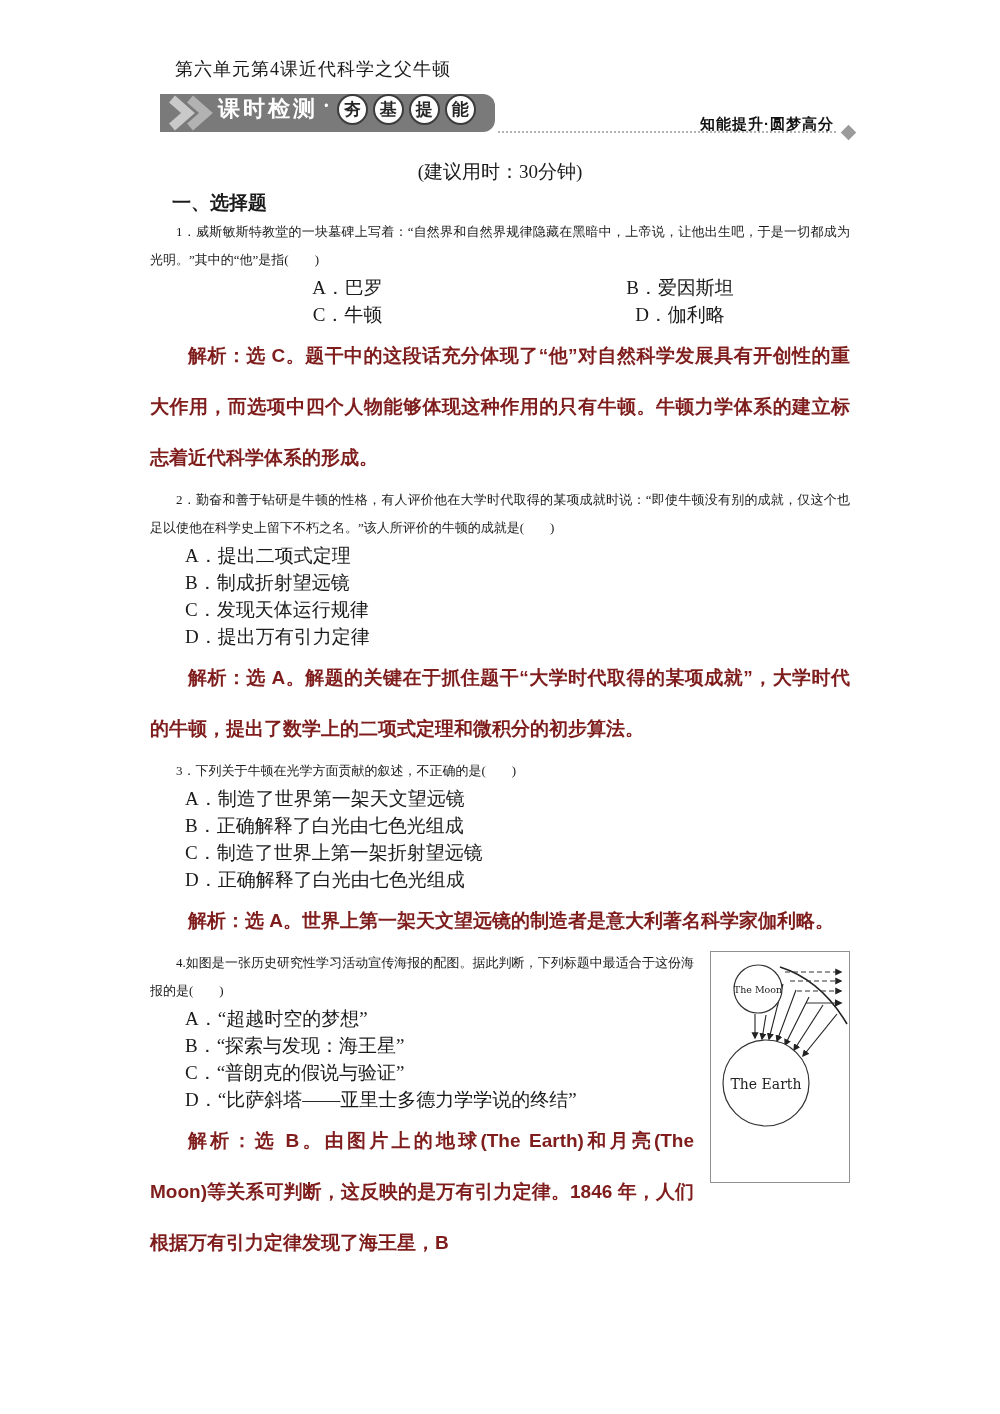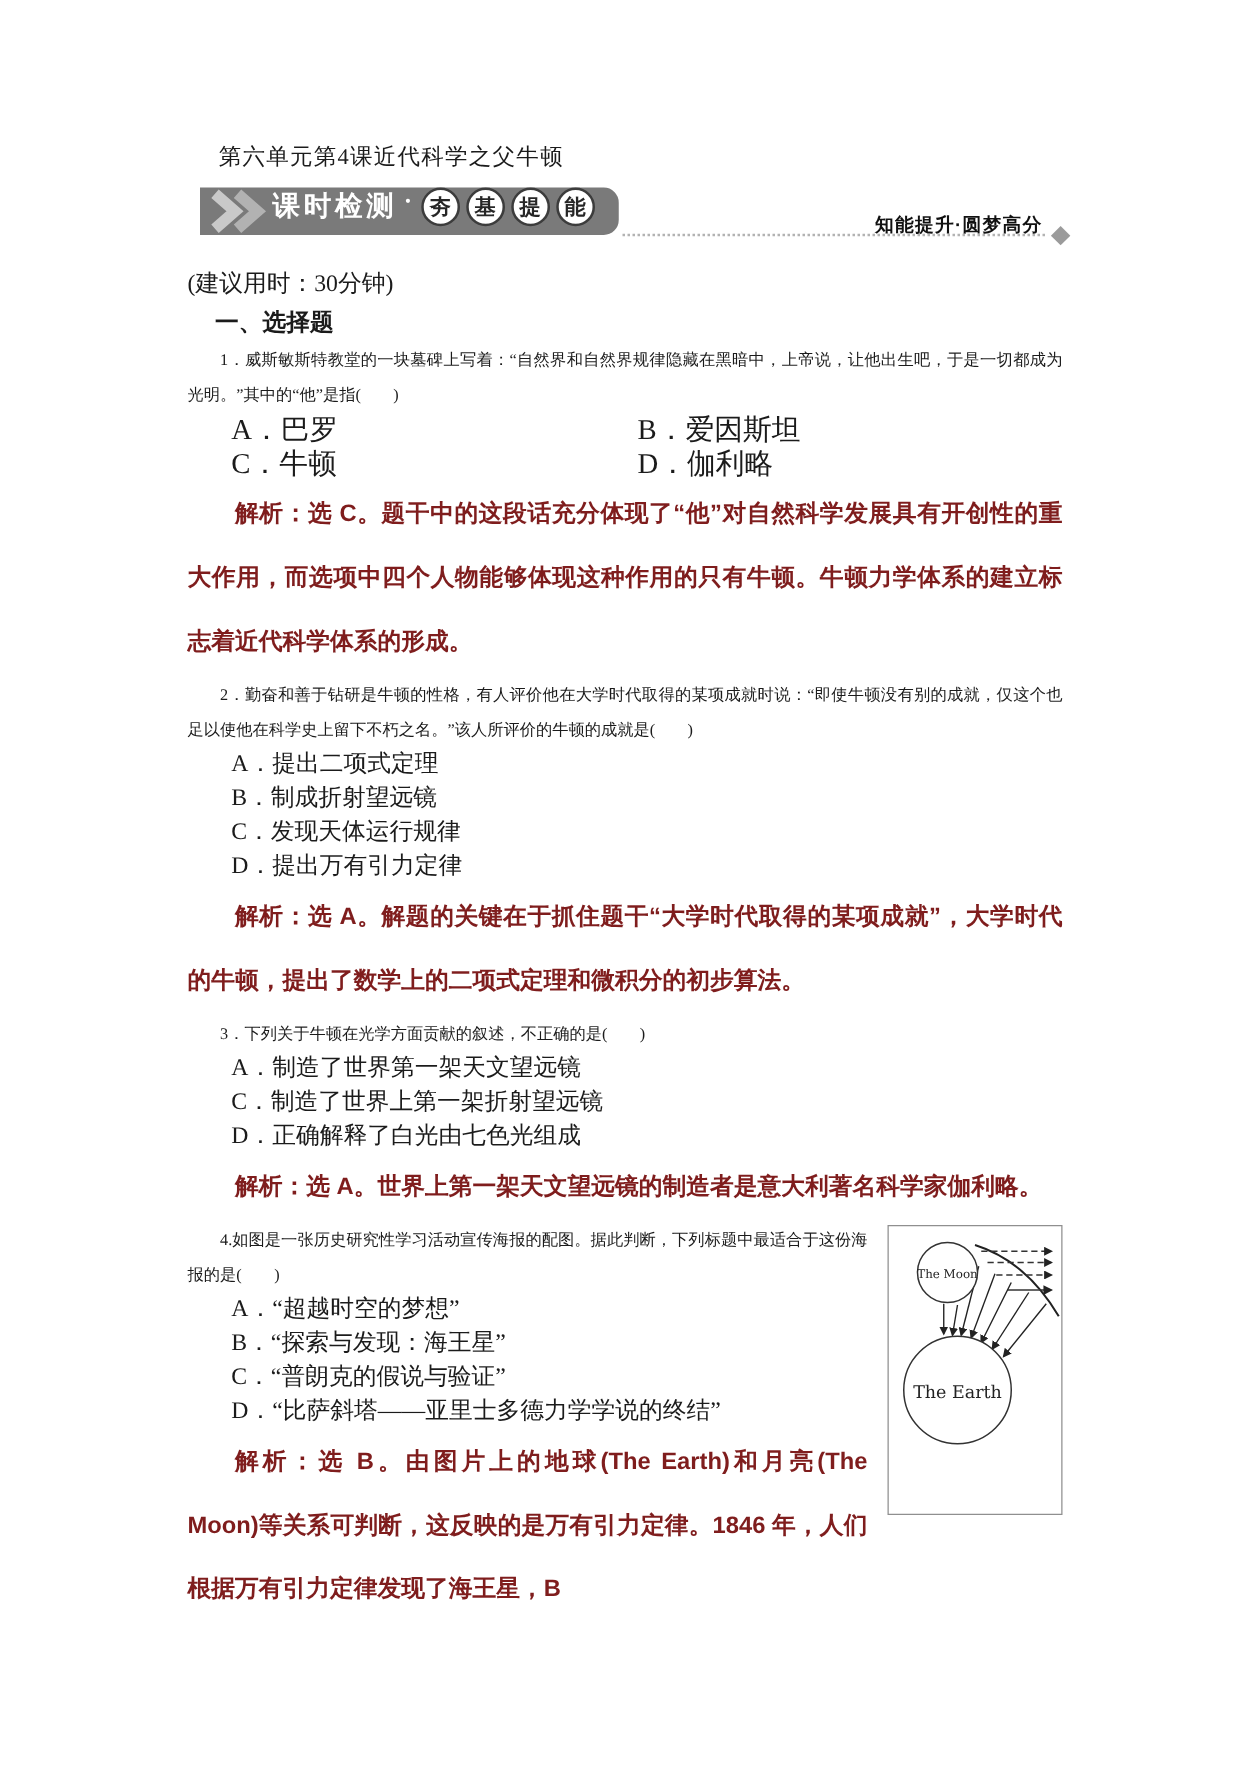--- a/index.html
+++ b/index.html
@@ -1,19 +1,19 @@
 <!DOCTYPE html>
 <html><head>
 <meta charset="utf-8">
 <style>
   html,body { margin:0; padding:0; background:#ffffff; }
   body { width:1000px; height:1414px; font-family:"Liberation Serif","DejaVu Serif",serif; }
   .page {
     position:relative; width:1000px; height:1414px; box-sizing:border-box;
-    padding:112px 150px 0 150px; color:#1b1b1b; overflow:hidden;border-radius:24px;
+    padding:56px 150px 0 150px; color:#1b1b1b; overflow:hidden;border-radius:24px;
   }
   
   .doc-header { margin-left:25px; font-size:18px; line-height:26px; letter-spacing:1px; }
 
   
   .banner { position:relative; height:42px; margin-top:12px; }
   .banner-bar {
     position:absolute; left:10px; top:0; height:38px; width:335px;
     background:#7a7a7a; border-radius:0 12px 12px 0;
     display:flex; align-items:flex-start; padding-left:4px; box-sizing:border-box;
@@ -38,32 +38,32 @@
     position:absolute; right:16px; bottom:2px;
     font-family:"Liberation Sans","DejaVu Sans",sans-serif;
     font-weight:bold; font-size:15px; color:#111; letter-spacing:1px;
   }
   .diamond {
     position:absolute; right:-4px; bottom:-2px; width:11px; height:11px;
     background:#9b9b9b; transform:rotate(45deg);
   }
 
   
-  .time-hint { margin-top:22px; font-size:19px; line-height:27px; }
+  .time-hint { margin-top:22px; text-align:center; font-size:19px; line-height:27px; }
   .section-title {
     margin-top:5px; font-family:"Liberation Sans","DejaVu Sans",sans-serif;
     font-weight:bold; font-size:19px; line-height:25px;margin-left:22px;
   }
   .stem {
     margin:3px 0 0 0; font-size:13px; line-height:28px;
     text-indent:2em; text-align:justify;
   }
   .options-grid {
     display:grid; grid-template-columns:325px auto; padding-left:35px;
-    font-size:23px; line-height:27px;
+    font-size:19px; line-height:27px;text-align:center;
   }
   .options-list { padding-left:35px; font-size:19px; line-height:27px; }
   .analysis {
     margin:2px 0 0 0; font-family:"Liberation Sans","DejaVu Sans",sans-serif;
     font-weight:bold; font-size:19px; line-height:51px;
     text-indent:2em; text-align:justify; color:#7f1d1d;
   }
   
   .q4block::after { content:""; display:block; clear:both; }
   .figure-box {
@@ -121,20 +121,21 @@
       <div>C．发现天体运行规律</div>
       <div>D．提出万有引力定律</div>
     </div>
     <p class="analysis">解析：选 A。解题的关键在于抓住题干“大学时代取得的某项成就”，大学时代的牛顿，提出了数学上的二项式定理和微积分的初步算法。</p>
   </div>
 
   <div>
     <p class="stem">3．下列关于牛顿在光学方面贡献的叙述，不正确的是(　　)</p>
     <div class="options-list">
       <div>A．制造了世界第一架天文望远镜</div>
+      <div>B．正确解释了白光由七色光组成</div>
       <div>C．制造了世界上第一架折射望远镜</div>
       <div>D．正确解释了白光由七色光组成</div>
     </div>
     <p class="analysis">解析：选 A。世界上第一架天文望远镜的制造者是意大利著名科学家伽利略。</p>
   </div>
 
   <div class="q4block">
     <div class="figure-box">
       <svg width="138" height="178" viewBox="0 0 138 178">
         <defs>

